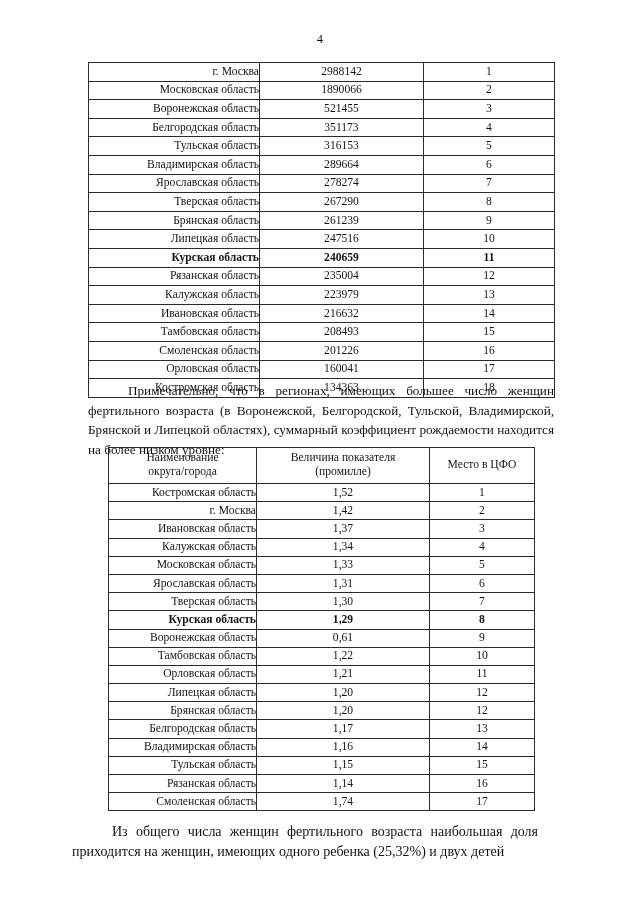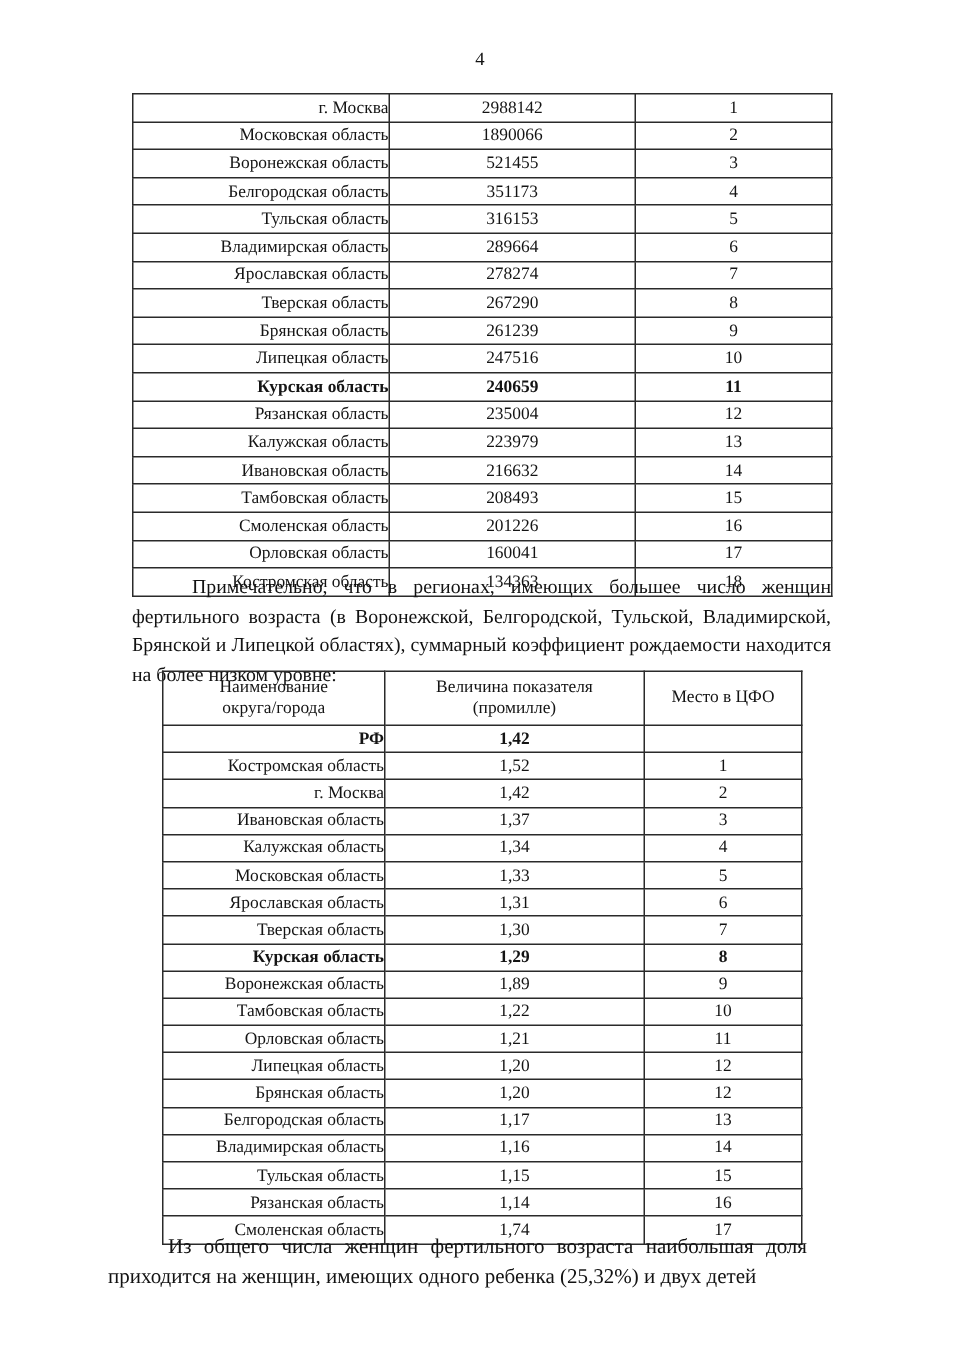--- a/index.html
+++ b/index.html
@@ -253,25 +253,20 @@
           <th>
             <span>Величина показателя</span><br>
             <span>(промилле)</span>
           </th>
           <th>
             <span>Место в ЦФО</span>
           </th>
         </tr>
       </thead>
       <tbody id="table-two-body">
-          <tr class="bold">
-            <td class="name">РФ</td>
-            <td class="value">1,42</td>
-            <td class="rank"></td>
-          </tr>
           <tr>
             <td class="name">Костромская область</td>
             <td class="value">1,52</td>
             <td class="rank">1</td>
           </tr>
           <tr>
             <td class="name">г. Москва</td>
             <td class="value">1,42</td>
             <td class="rank">2</td>
           </tr>
@@ -300,21 +295,21 @@
             <td class="value">1,30</td>
             <td class="rank">7</td>
           </tr>
           <tr class="bold">
             <td class="name">Курская область</td>
             <td class="value">1,29</td>
             <td class="rank">8</td>
           </tr>
           <tr>
             <td class="name">Воронежская область</td>
-            <td class="value">1,89</td>
+            <td class="value">0,61</td>
             <td class="rank">9</td>
           </tr>
           <tr>
             <td class="name">Тамбовская область</td>
             <td class="value">1,22</td>
             <td class="rank">10</td>
           </tr>
           <tr>
             <td class="name">Орловская область</td>
             <td class="value">1,21</td>

